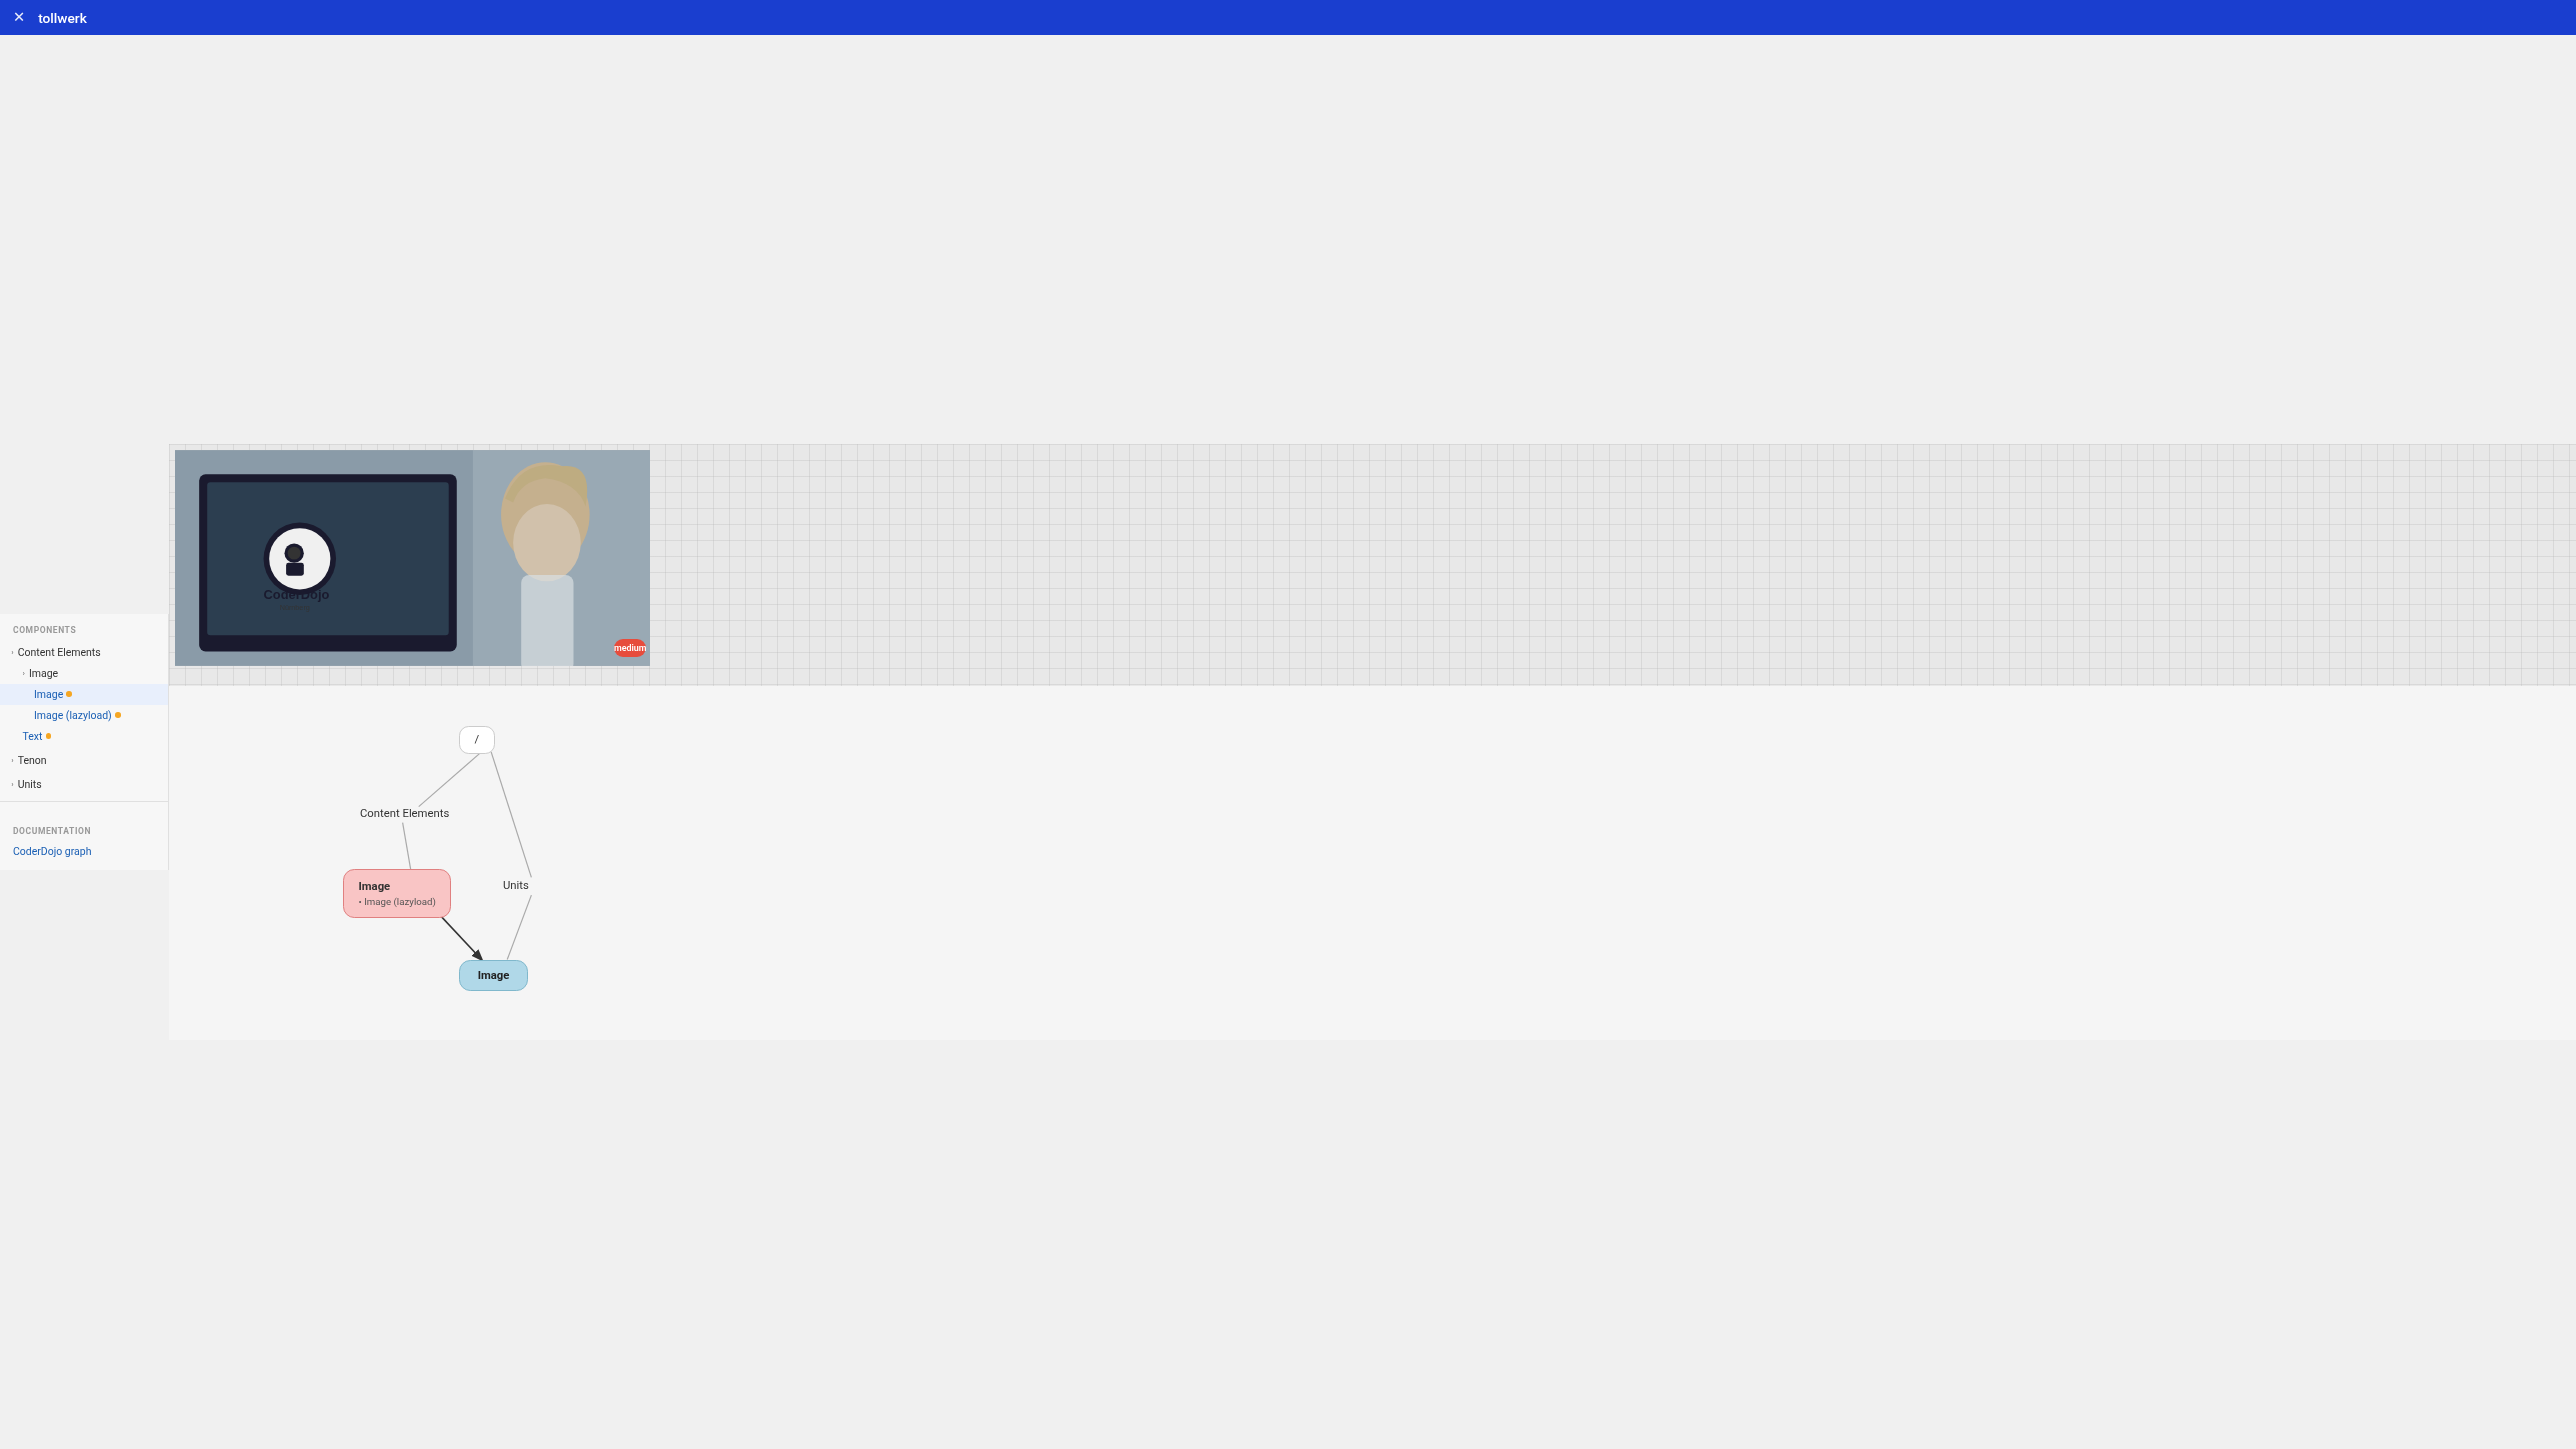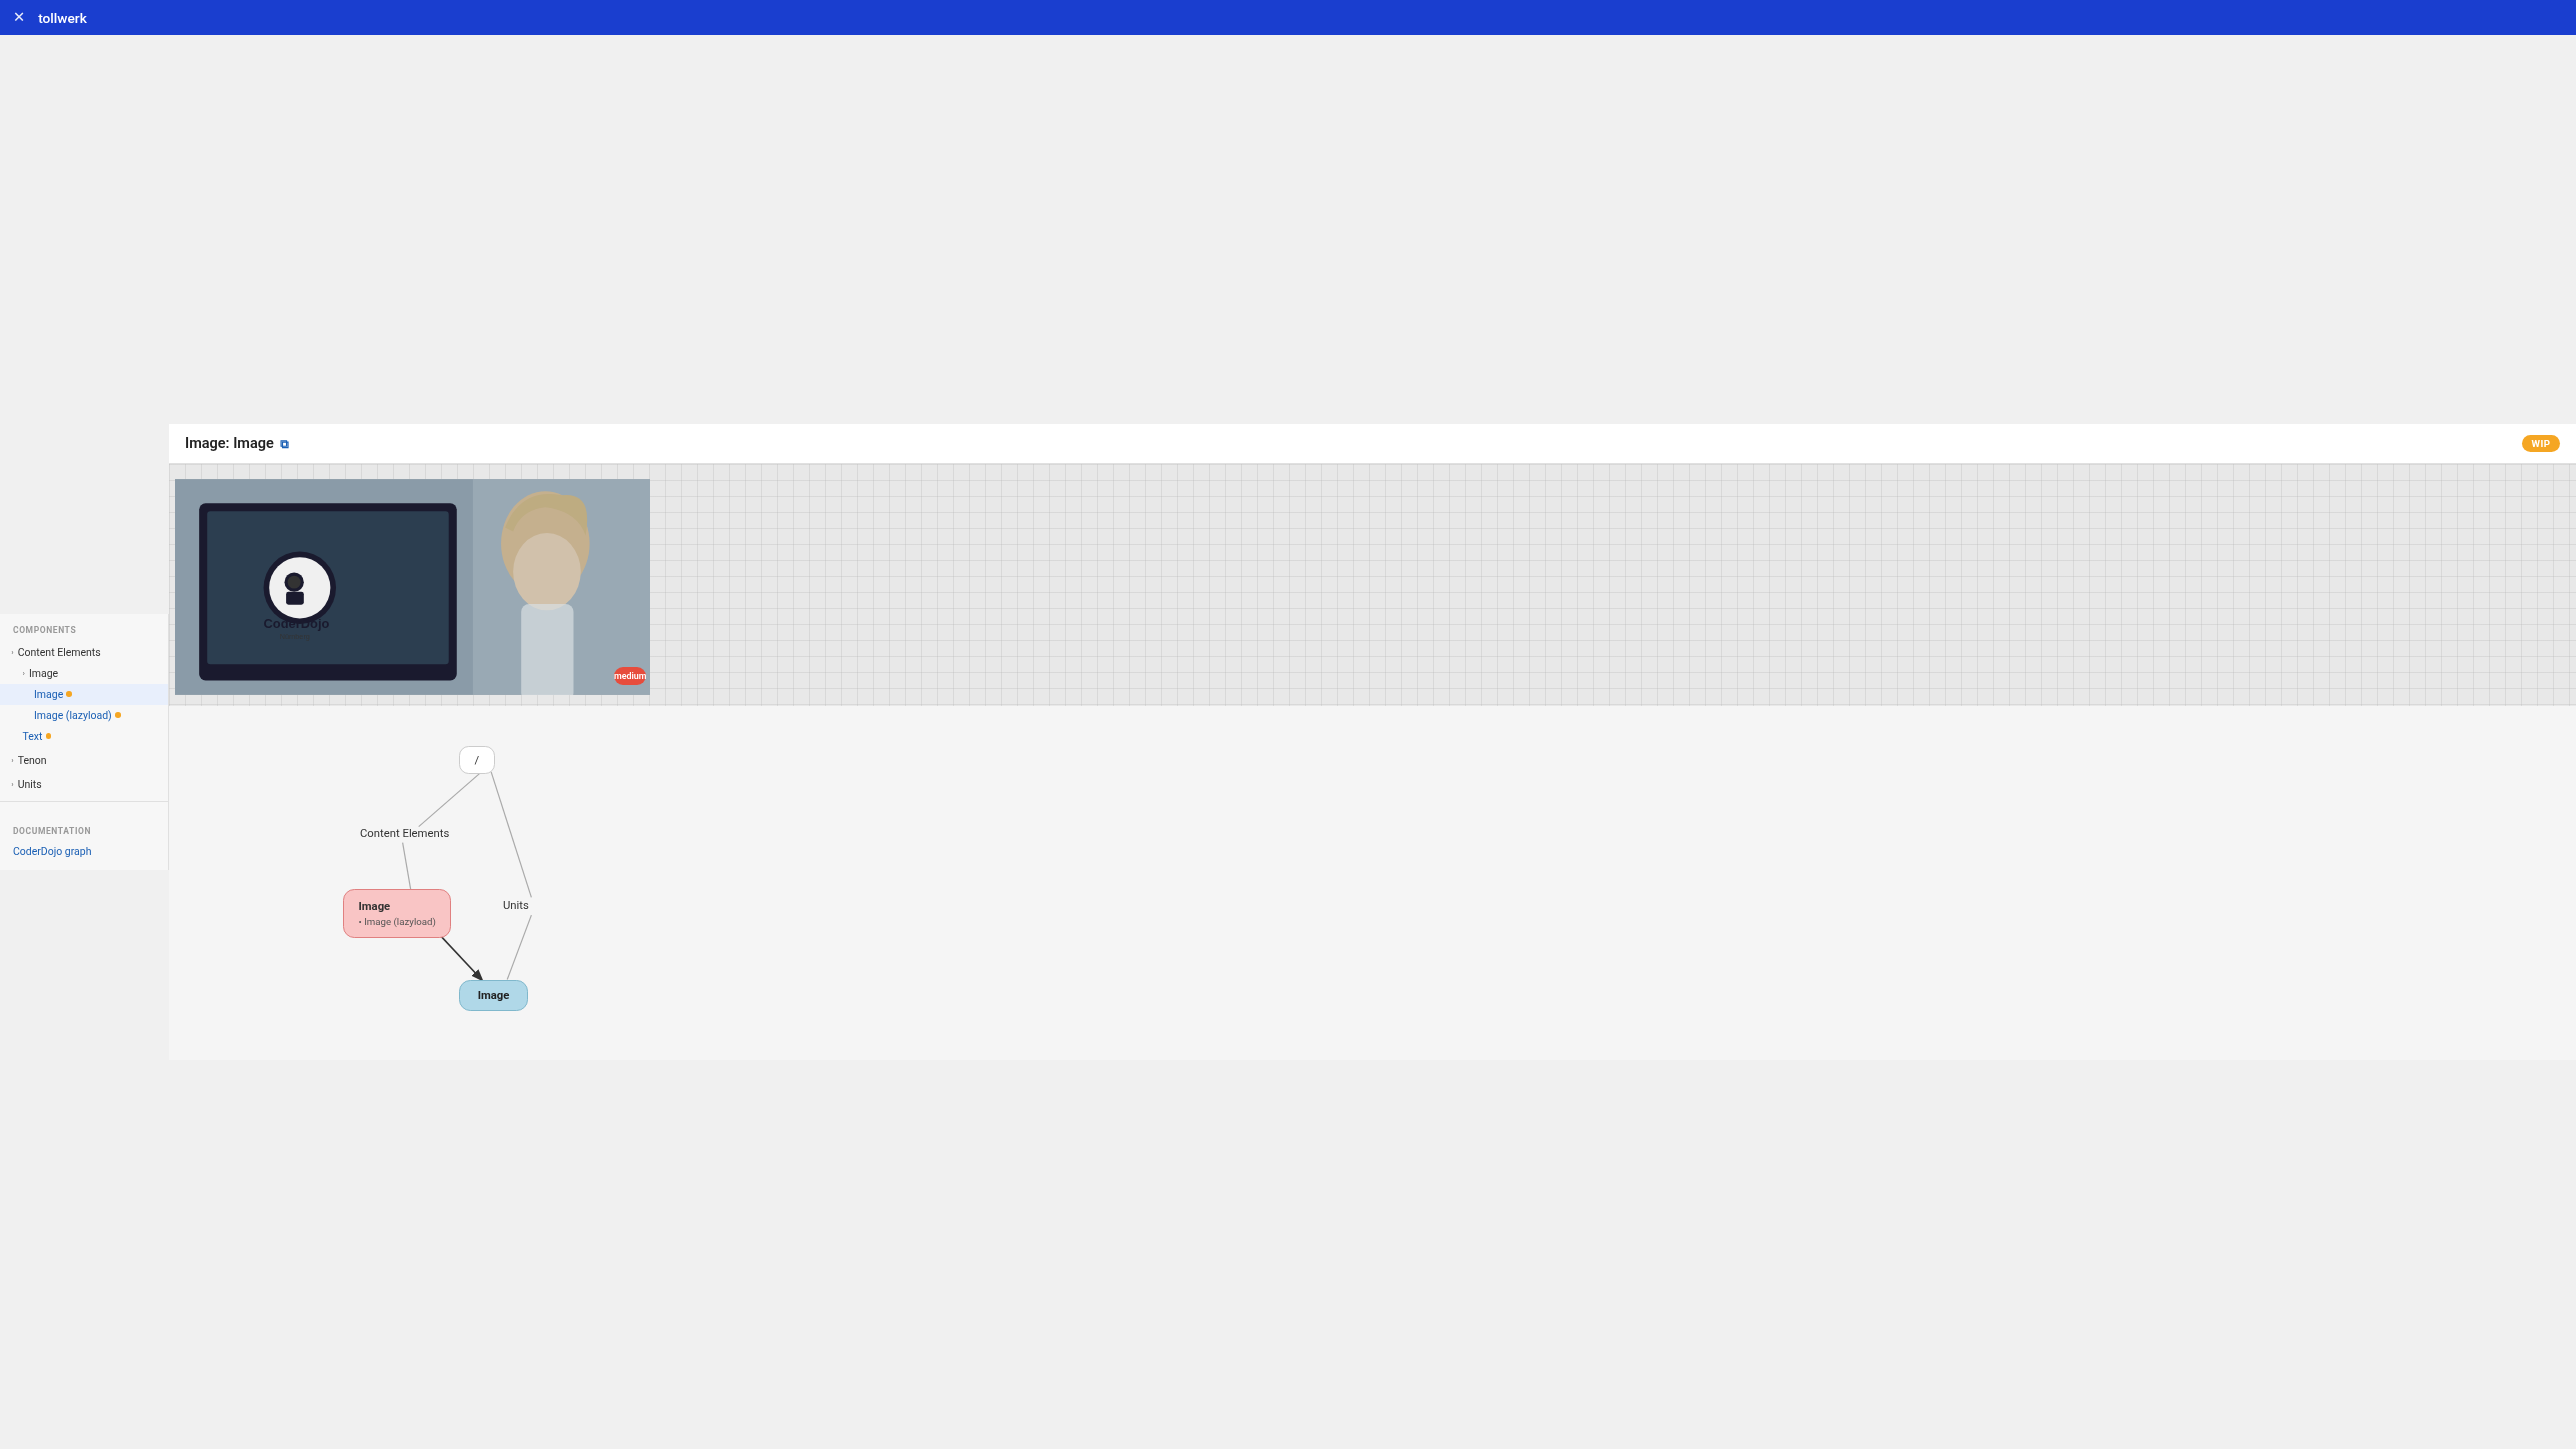--- a/index.html
+++ b/index.html
@@ -169,21 +169,20 @@
       padding: 0;
       height: 242px;
       overflow: hidden;
       position: relative;
       flex-shrink: 0;
     }
     .preview-scroll-area {
       height: 100%;
       overflow-y: scroll;
       overflow-x: hidden;
-      margin-top: 8px;
     }
     .preview-scroll-area::-webkit-scrollbar {
       width: 11.3px;
     }
     .preview-scroll-area::-webkit-scrollbar-track {
       background: #e0e0e0;
     }
     .preview-scroll-area::-webkit-scrollbar-thumb {
       background: #bbb;
       border-radius: 1.6px;
@@ -376,27 +375,20 @@
     <div class="sidebar-divider"></div>
 
     <div class="sidebar-doc-section">
       <div class="sidebar-section-label">DOCUMENTATION</div>
       <a class="sidebar-link">CoderDojo graph</a>
     </div>
   </div>
 
   <div class="content-area">
 
-    <div class="content-header">
-      <div class="content-title">
-        <span>Image: Image</span>
-        <span class="content-title-icon">⧉</span>
-      </div>
-      <div class="wip-badge">WIP</div>
-    </div>
 
     <div class="preview-area">
       <div class="preview-scroll-area">
         <div class="preview-image-container">
           <div class="preview-image-inner">
             <svg width="475" height="216" xmlns="http://www.w3.org/2000/svg" viewBox="0 0 590 268">
 
               <rect width="590" height="268" fill="#8a9ba8"></rect>
 
               <rect x="30" y="30" width="320" height="220" rx="8" fill="#1a1a2e"></rect>

